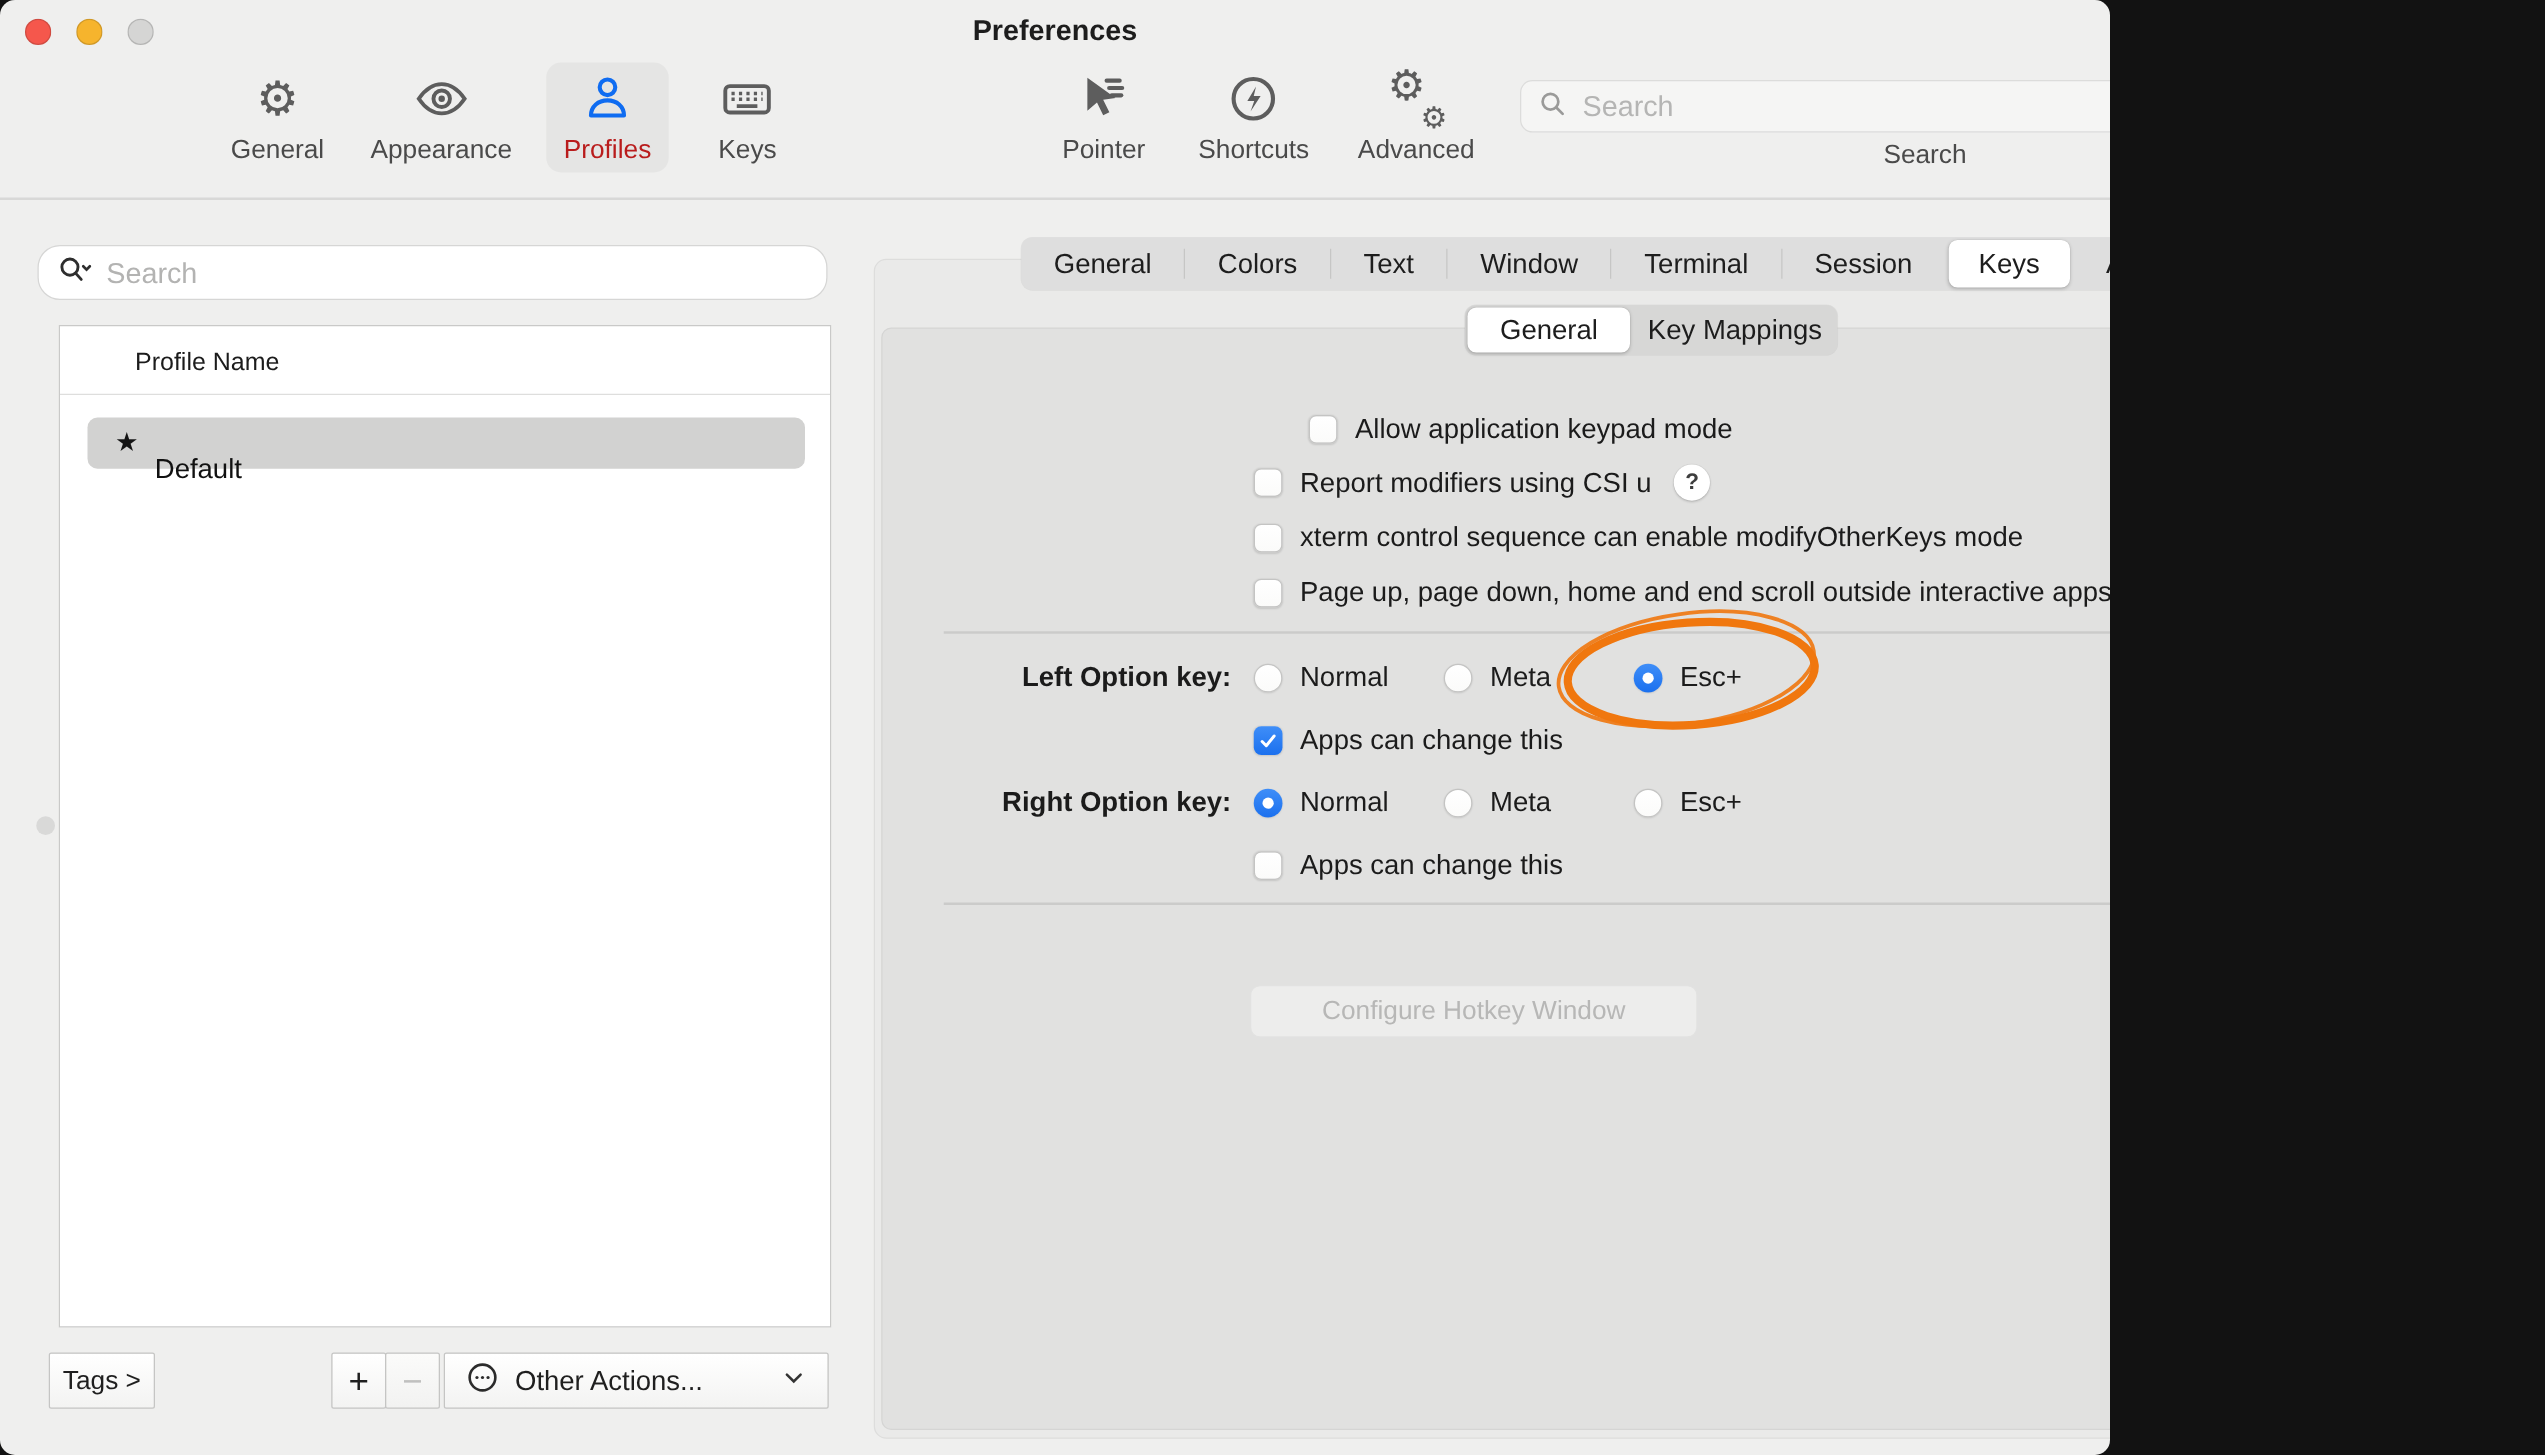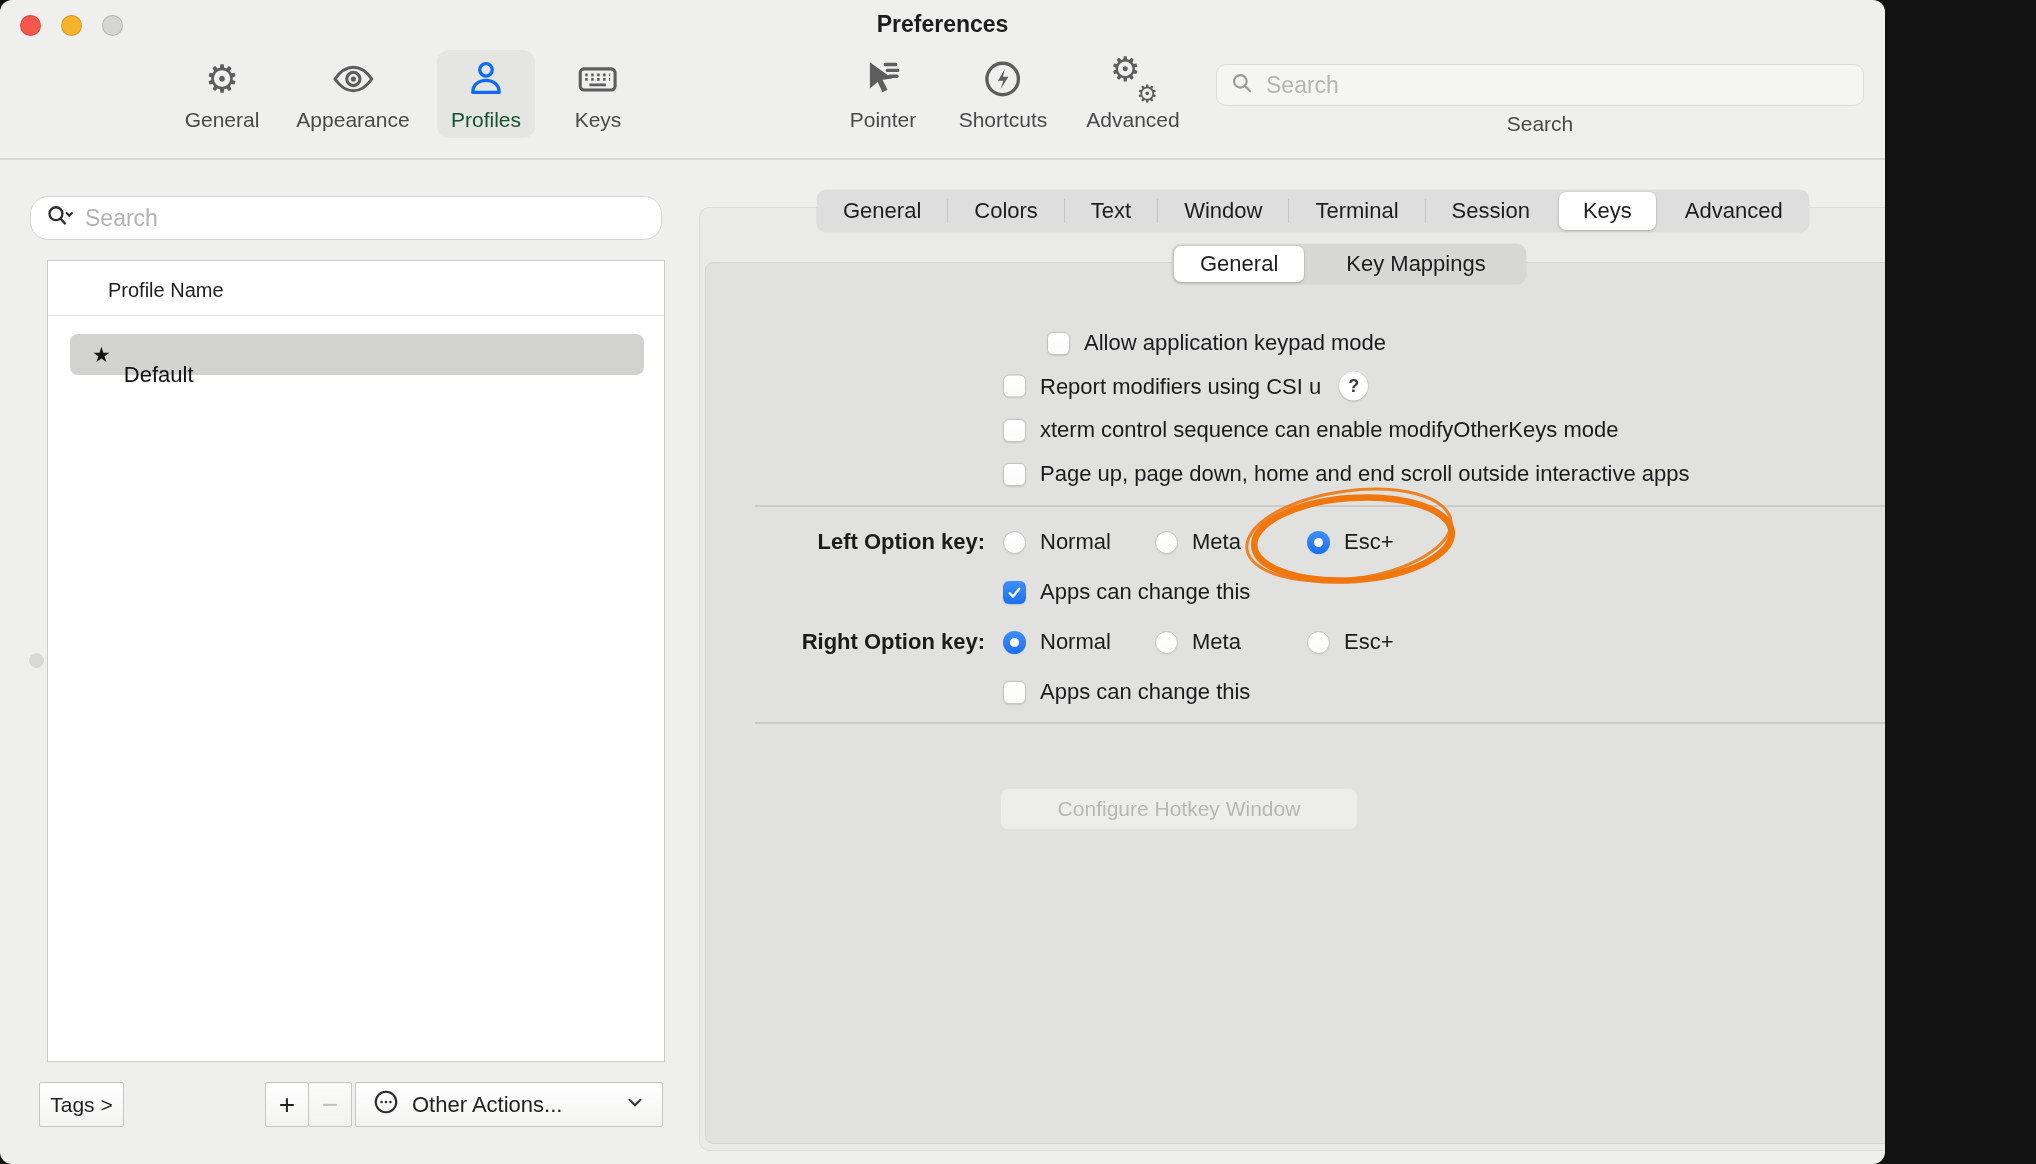--- a/index.html
+++ b/index.html
@@ -1,36 +1,36 @@
 <!DOCTYPE html>
 <html><head>
 <meta charset="utf-8">
 <style>
   html,body{margin:0;padding:0;}
   body{width:2036px;height:1164px;background:#121212;overflow:hidden;
        font-family:"Liberation Sans","DejaVu Sans",sans-serif;
        -webkit-font-smoothing:antialiased;}
-  .stage{position:relative;width:1885px;height:1164px;}
+  .stage{position:relative;width:1688px;height:1164px;}
   .window{position:absolute;inset:0;background:#efefee;border-radius:12px;overflow:hidden;}
 
   
   .titlebar{position:absolute;left:0;top:0;width:100%;height:50px;}
   .tl{position:absolute;top:15px;width:21px;height:21px;border-radius:50%;box-sizing:border-box;border:0.5px solid rgba(0,0,0,.15);}
   .tl.red{left:20px;background:#f5574c;}
   .tl.yellow{left:61px;background:#f6b42d;}
   .tl.gray{left:102px;background:#d5d5d4;}
   .win-title{position:absolute;left:0;right:0;top:11px;text-align:center;font-size:23px;font-weight:700;color:#1d1d1d;}
 
   
   .tb-item{position:absolute;top:50px;transform:translateX(-50%);display:flex;flex-direction:column;
            align-items:center;gap:6px;padding:6px 14px;border-radius:12px;cursor:default;}
   .tb-item .ic{height:46px;display:flex;align-items:center;justify-content:center;color:#5d5d5d;}
   .tb-item .lbl{font-size:21px;color:#4a4a4a;white-space:nowrap;}
   .tb-item.selected{background:#e5e5e4;}
-  .tb-item.selected .lbl{color:#14532d;}
+  .tb-item.selected .lbl{color:#b91c1c;}
   .tb-item.selected .ic{color:#0f6cf1;}
   .gear-glyph{font-size:38px;line-height:40px;color:#5d5d5d;font-family:"DejaVu Sans",sans-serif;}
   .adv-gears{position:relative;width:46px;height:46px;}
   .adv-gears .g1{position:absolute;left:0;top:-4px;font-size:34px;line-height:34px;}
   .adv-gears .g2{position:absolute;right:-2px;bottom:-4px;font-size:24px;line-height:24px;}
 
   .tb-search{position:absolute;left:1216px;top:64px;width:648px;height:42px;box-sizing:border-box;
              border:1.5px solid #dcdcdb;background:#f5f5f4;border-radius:10px;display:flex;align-items:center;padding:0 12px;gap:9px;}
   .tb-search input{border:none;outline:none;background:transparent;font-size:23px;color:#333;width:100%;
                    font-family:inherit;}
@@ -73,21 +73,21 @@
   .tabbar{position:absolute;left:817px;top:190px;height:42px;display:flex;align-items:stretch;
           background:#dedede;border-radius:9px;box-shadow:0 0 0 0.5px rgba(0,0,0,.06);z-index:5;}
   .seg{display:flex;align-items:center;padding:0 26px;font-size:22px;color:#1d1d1d;white-space:nowrap;cursor:default;}
   .seg.selected{background:#ffffff;border-radius:7px;margin:2px;padding:0 24px;
                 box-shadow:0 1px 3px rgba(0,0,0,.22),0 0 0 0.5px rgba(0,0,0,.04);}
   .tsep{width:1px;background:#c6c6c5;margin:9px 0;}
   .tsep.hide{background:transparent;}
 
   .subtabbar{position:absolute;left:1172px;top:244px;height:40px;display:flex;align-items:stretch;
              background:#d7d7d6;border-radius:9px;z-index:6;box-shadow:0 0 0 0.5px rgba(0,0,0,.05);}
-  .subtabbar .seg{font-size:22px;padding:0 40px;}
+  .subtabbar .seg{font-size:22px;padding:0 12px;}
   .subtabbar .seg.selected{padding:0 26px;}
 
   
   .row{position:absolute;display:flex;align-items:center;gap:14px;transform:translateY(-50%);z-index:7;white-space:nowrap;}
   .row .txt{font-size:22px;color:#1b1b1b;}
   .cbx{width:23px;height:23px;box-sizing:border-box;border-radius:6px;background:linear-gradient(#ffffff,#fbfbfa);
        border:1px solid #c4c4c3;box-shadow:0 0.5px 1.5px rgba(0,0,0,.12);flex:0 0 auto;}
   .cbx.checked{background:linear-gradient(#3f8ef8,#1b70ee);border:none;display:flex;align-items:center;justify-content:center;}
   .rdo{width:23px;height:23px;box-sizing:border-box;border-radius:50%;background:linear-gradient(#ffffff,#fbfbfa);
        border:1px solid #c4c4c3;box-shadow:0 0.5px 1.5px rgba(0,0,0,.12);flex:0 0 auto;}

